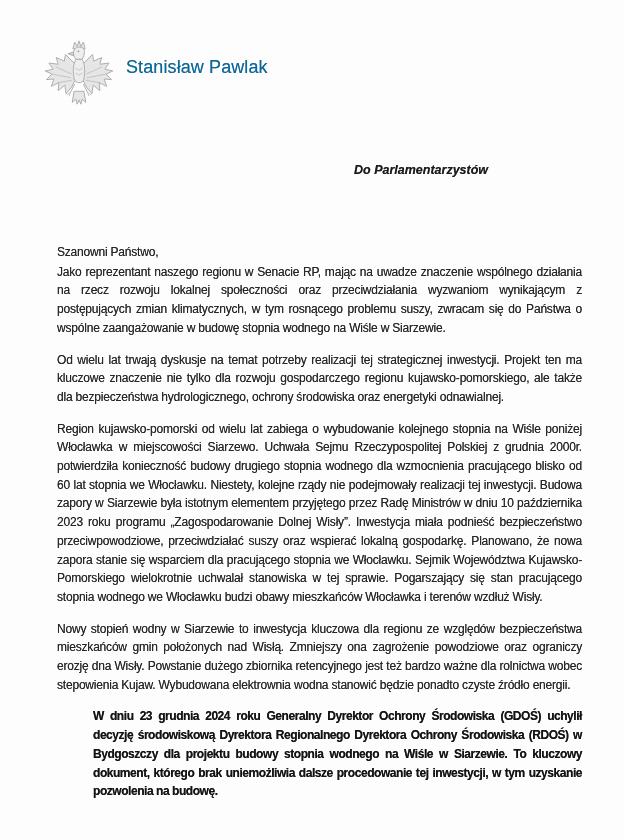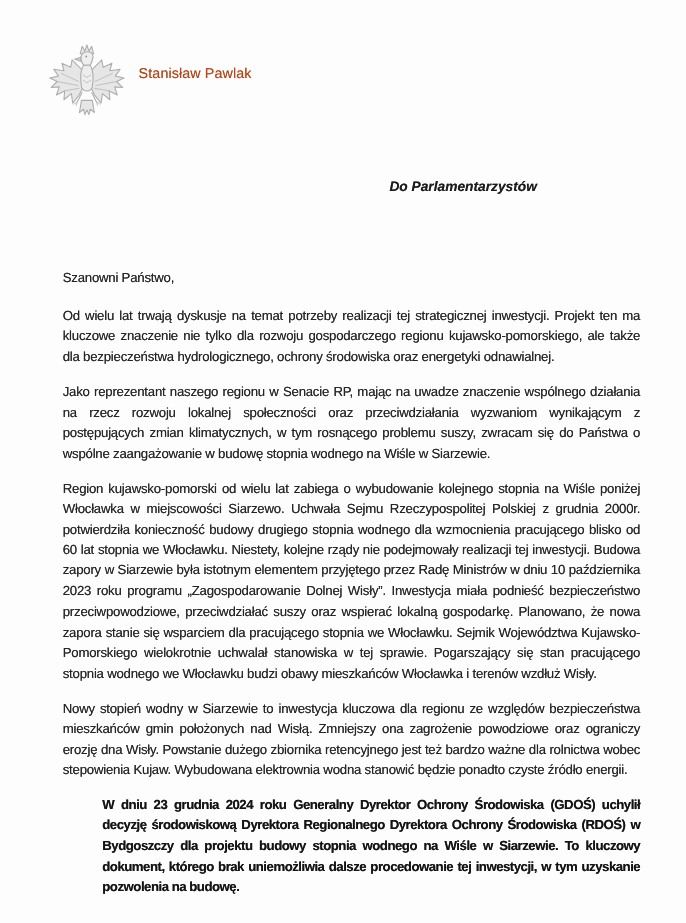--- a/index.html
+++ b/index.html
@@ -19,23 +19,23 @@
     top: 36px;
     width: 74px;
     height: 86px;
     opacity: 0.9;
   }
   .emblem svg { width: 100%; height: 100%; }
   .sender {
     position: absolute;
     left: 126px;
     top: 58px;
-    font-size: 13px;
+    font-size: 18px;
     line-height: 18px;
-    color: #c2410c;
+    color: #0369a1;
     letter-spacing: 0.1px;
     text-shadow: 0 0 0.5px rgba(60,60,60,0.55);
   }
   .dateline {
     position: absolute;
     top: 44px;
     right: 31px;
     font-size: 13.5px;
     color: #1f1f1f;
     letter-spacing: 0.1px;
@@ -57,21 +57,21 @@
     position: absolute;
     left: 57px;
     right: 42px;
     top: 243px;
     font-size: 12px;
     line-height: 18.7px;
     letter-spacing: -0.2px;
     color: #262626;
     text-shadow: 0 0 0.55px rgba(30,30,30,0.72);
   }
-  .salutation { margin: 0 0 16px 0; }
+  .salutation { margin: 0 0 1px 0; }
   .para {
     margin: 0 0 13px 0;
     text-align: justify;
     text-justify: inter-word;
   }
   .para.bold {
     font-weight: bold;
     letter-spacing: -0.45px;
     color: #141414;
     text-shadow: 0 0 0.55px rgba(10,10,10,0.75);
@@ -121,20 +121,20 @@
     <div>Stanisław Pawlak</div>
   </div>
 
 
   <div class="recipient">
     <div>Do Parlamentarzystów</div>
   </div>
 
   <div class="letter-body">
     <p class="salutation">Szanowni Państwo,</p>
+    <p class="para">Jako reprezentant naszego regionu w Senacie RP, mając na uwadze znaczenie wspólnego działania na rzecz rozwoju lokalnej społeczności oraz przeciwdziałania wyzwaniom wynikającym z postępujących zmian klimatycznych, w tym rosnącego problemu suszy, zwracam się do Państwa o wspólne zaangażowanie w budowę stopnia wodnego na Wiśle w Siarzewie.</p>
     <p class="para">Od wielu lat trwają dyskusje na temat potrzeby realizacji tej strategicznej inwestycji. Projekt ten ma kluczowe znaczenie nie tylko dla rozwoju gospodarczego regionu kujawsko-pomorskiego, ale także dla bezpieczeństwa hydrologicznego, ochrony środowiska oraz energetyki odnawialnej.</p>
-    <p class="para">Jako reprezentant naszego regionu w Senacie RP, mając na uwadze znaczenie wspólnego działania na rzecz rozwoju lokalnej społeczności oraz przeciwdziałania wyzwaniom wynikającym z postępujących zmian klimatycznych, w tym rosnącego problemu suszy, zwracam się do Państwa o wspólne zaangażowanie w budowę stopnia wodnego na Wiśle w Siarzewie.</p>
     <p class="para">Region kujawsko-pomorski od wielu lat zabiega o wybudowanie kolejnego stopnia na Wiśle poniżej Włocławka w miejscowości Siarzewo. Uchwała Sejmu Rzeczypospolitej Polskiej z grudnia 2000r. potwierdziła konieczność budowy drugiego stopnia wodnego dla wzmocnienia pracującego blisko od 60 lat stopnia we Włocławku. Niestety, kolejne rządy nie podejmowały realizacji tej inwestycji. Budowa zapory w Siarzewie była istotnym elementem przyjętego przez Radę Ministrów w dniu 10 października 2023 roku programu „Zagospodarowanie Dolnej Wisły”. Inwestycja miała podnieść bezpieczeństwo przeciwpowodziowe, przeciwdziałać suszy oraz wspierać lokalną gospodarkę. Planowano, że nowa zapora stanie się wsparciem dla pracującego stopnia we Włocławku. Sejmik Województwa Kujawsko-Pomorskiego wielokrotnie uchwalał stanowiska w tej sprawie. Pogarszający się stan pracującego stopnia wodnego we Włocławku budzi obawy mieszkańców Włocławka i terenów wzdłuż Wisły.</p>
     <p class="para">Nowy stopień wodny w Siarzewie to inwestycja kluczowa dla regionu ze względów bezpieczeństwa mieszkańców gmin położonych nad Wisłą. Zmniejszy ona zagrożenie powodziowe oraz ograniczy erozję dna Wisły. Powstanie dużego zbiornika retencyjnego jest też bardzo ważne dla rolnictwa wobec stepowienia Kujaw. Wybudowana elektrownia wodna stanowić będzie ponadto czyste źródło energii.</p>
     <p class="para bold">W dniu 23 grudnia 2024 roku Generalny Dyrektor Ochrony Środowiska (GDOŚ) uchylił decyzję środowiskową Dyrektora Regionalnego Dyrektora Ochrony Środowiska (RDOŚ) w Bydgoszczy dla projektu budowy stopnia wodnego na Wiśle w Siarzewie. To kluczowy dokument, którego brak uniemożliwia dalsze procedowanie tej inwestycji, w tym uzyskanie pozwolenia na budowę.</p>
   </div>
 
 </div>
 
 </body></html>

